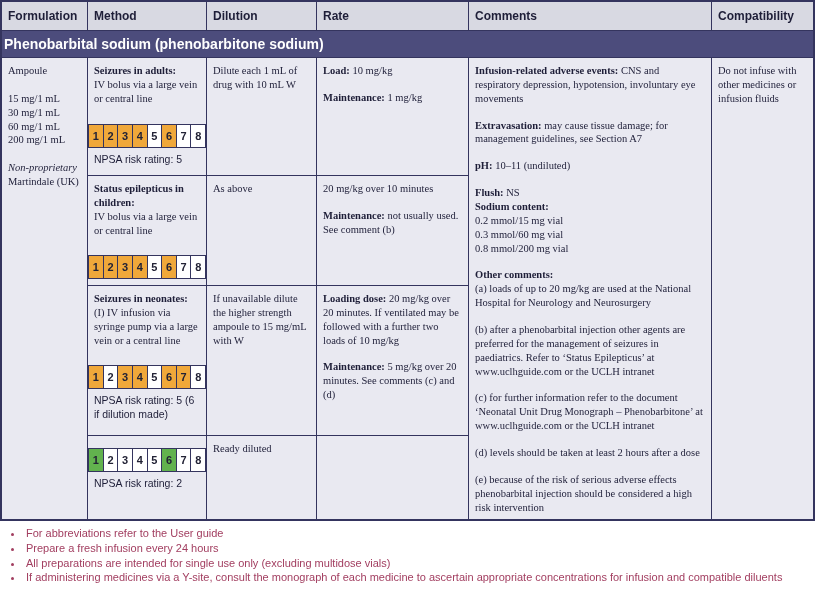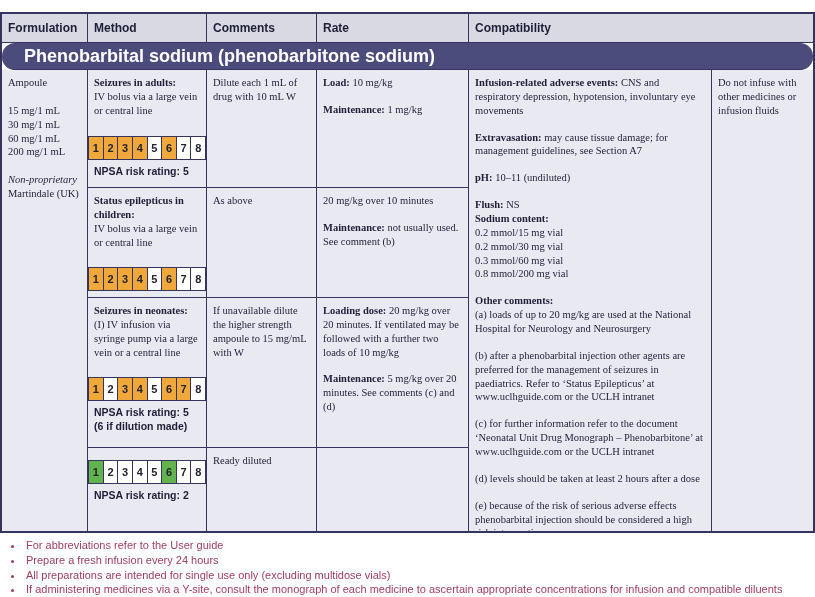--- a/index.html
+++ b/index.html
@@ -4,45 +4,44 @@
 <style>
   * { box-sizing: border-box; margin: 0; padding: 0; }
   body {
     width: 815px; height: 597px;
     background: #ffffff;
     font-family: "Liberation Serif", serif;
     color: var(--text, #1e1e38);
   }
   .page { width: 815px; height: 597px; overflow: hidden; }
 
-  .tbl { width: 815px; border: 2px solid var(--border, #34345e); margin-top: 12px; }
+  .tbl { width: 815px; border: 2px solid var(--border, #34345e); }
 
   
   .head {
     display: grid;
     grid-template-columns: 86px 119px 110px 152px 243px 1fr;
     height: 29px;
     background: var(--head-bg, #d8d9e2);
     border-bottom: 1px solid var(--border, #34345e);
     font-family: "Liberation Sans", sans-serif;
     font-weight: bold; font-size: 12px;
   }
   .hcell { padding: 7px 6px 0 6px; border-right: 1px solid var(--border, #34345e); }
   .hcell:last-child { border-right: none; }
 
   
   .titlebar {
     height: 27px; line-height: 27px;
     background: var(--title-bg, #4c4c7c);
     color: var(--title-fg, #ffffff);
     font-family: "Liberation Sans", sans-serif;
-    font-weight: bold; font-size: 18px;
-    padding-left: 22px;
+    font-weight: bold; font-size: 14px;
+    padding-left: 2px;
     border-bottom: 1px solid var(--border, #34345e);
-    border-radius: 13px;
   }
 
   
   .tbody {
     display: grid;
     grid-template-columns: 86px 119px 110px 152px 243px 1fr;
     grid-template-rows: 118px 110px 150px 1fr;
     height: 461px;
     font-size: 10.5px; line-height: 1.32;
   }
@@ -77,21 +76,20 @@
     text-align: center; line-height: 22px;
     color: #222235;
   }
   .box:first-child { margin-left: 0; }
   .box.orange { background: var(--orange, #f0a83a); }
   .box.green  { background: var(--green, #62b24e); }
   .m-rating {
     padding: 5px 6px;
     font-family: "Liberation Sans", sans-serif;
     font-size: 10.5px;
-    font-weight: bold;
   }
 
   
   .tight { margin-bottom: 0; }
 
   
   .footer {
     margin: 6px 0 0 8px;
     color: var(--footer, #a23e60);
     font-family: "Liberation Sans", sans-serif;
@@ -102,22 +100,23 @@
 </style>
 </head>
 <body>
 
 <div class="page">
   <div class="tbl">
 
     <div class="head">
         <div class="hcell">Formulation</div>
         <div class="hcell">Method</div>
+        <div class="hcell">Dilution</div>
+        <div class="hcell">Rate</div>
         <div class="hcell">Comments</div>
-        <div class="hcell">Rate</div>
         <div class="hcell">Compatibility</div>
       </div>
 
     <div class="titlebar">
       <span>Phenobarbital sodium (phenobarbitone sodium)</span>
     </div>
 
     <div class="tbody">
 
       <div class="cell c-form pad">
@@ -249,21 +248,20 @@
             <span class="b">pH:</span><span> 10–11 (undiluted)</span>
           </div>
             <div class="para">
             <span class="b">Flush:</span><span> NS</span>
           </div>
           </div>
         <div class="para">
           <div class="b">Sodium content:</div>
           <div>
               <div class="tight">0.2 mmol/15 mg vial</div>
-              <div class="tight">0.2 mmol/30 mg vial</div>
               <div class="tight">0.3 mmol/60 mg vial</div>
               <div class="tight">0.8 mmol/200 mg vial</div>
             </div>
         </div>
         <div class="b">Other comments:</div>
         <div>
             <div class="para">(a) loads of up to 20 mg/kg are used at the National Hospital for Neurology and Neurosurgery</div>
             <div class="para">(b) after a phenobarbital injection other agents are preferred for the management of seizures in paediatrics. Refer to ‘Status Epilepticus’ at www.uclhguide.com or the UCLH intranet</div>
             <div class="para">(c) for further information refer to the document ‘Neonatal Unit Drug Monograph – Phenobarbitone’ at www.uclhguide.com or the UCLH intranet</div>
             <div class="para">(d) levels should be taken at least 2 hours after a dose</div>

